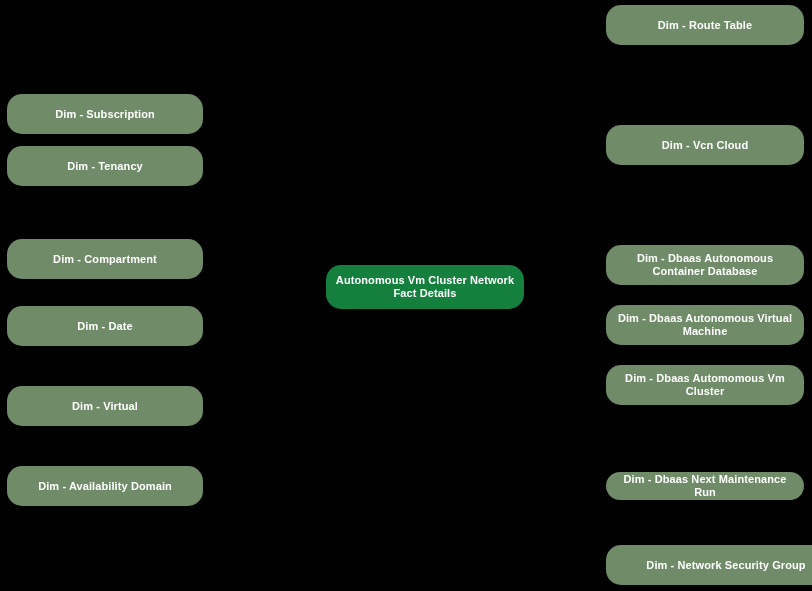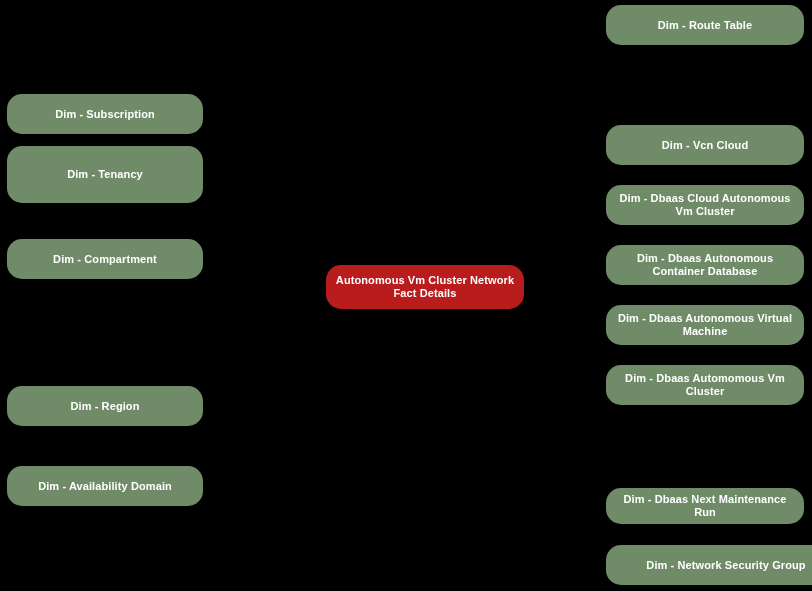--- a/index.html
+++ b/index.html
@@ -29,70 +29,70 @@
     font-weight: bold;
     line-height: 13px;
     letter-spacing: 0.1px;
     padding: 2px 6px;
     -webkit-font-smoothing: antialiased;
   }
   .node-dim {
     background: #6f8b68;
   }
   .node-fact {
-    background: #b91c1c;
+    background: #15803d;
   }
   .node-label {
     display: block;
     width: 100%;
   }
 </style>
 </head>
 <body>
 
 <div id="canvas">
 
   <div class="node node-dim" style="left:7px; top:66px; width:196px; height:40px;margin-top:28px;">
     <span class="node-label">Dim - Subscription</span>
   </div>
-  <div class="node node-dim" style="left:7px; top:146px; width:196px; height:57px;">
+  <div class="node node-dim" style="left:7px; top:146px; width:196px; height:40px;">
     <span class="node-label">Dim - Tenancy</span>
   </div>
   <div class="node node-dim" style="left:7px; top:226px; width:196px; height:40px;margin-top:13px;">
     <span class="node-label">Dim - Compartment</span>
   </div>
+  <div class="node node-dim" style="left:7px; top:306px; width:196px; height:40px;">
+    <span class="node-label">Dim - Date</span>
+  </div>
   <div class="node node-dim" style="left:7px; top:386px; width:196px; height:40px;">
-    <span class="node-label">Dim - Region</span>
+    <span class="node-label">Dim - Virtual</span>
   </div>
   <div class="node node-dim" style="left:7px; top:466px; width:196px; height:40px;">
     <span class="node-label">Dim - Availability Domain</span>
   </div>
 
   <div class="node node-fact" style="left:326px; top:265px; width:198px; height:44px;">
     <span class="node-label">Autonomous Vm Cluster Network Fact Details</span>
   </div>
 
   <div class="node node-dim" style="left:606px; top:5px; width:198px; height:40px;">
     <span class="node-label">Dim - Route Table</span>
   </div>
   <div class="node node-dim" style="left:606px; top:125px; width:198px; height:40px;">
     <span class="node-label">Dim - Vcn Cloud</span>
   </div>
-  <div class="node node-dim" style="left:606px; top:185px; width:198px; height:40px;">
-    <span class="node-label">Dim - Dbaas Cloud Autonomous Vm Cluster</span>
-  </div>
   <div class="node node-dim" style="left:606px; top:245px; width:198px; height:40px;">
     <span class="node-label">Dim - Dbaas Autonomous Container Database</span>
   </div>
   <div class="node node-dim" style="left:606px; top:305px; width:198px; height:40px;">
     <span class="node-label">Dim - Dbaas Autonomous Virtual Machine</span>
   </div>
   <div class="node node-dim" style="left:606px; top:365px; width:198px; height:40px;">
     <span class="node-label">Dim - Dbaas Automomous Vm Cluster</span>
   </div>
-  <div class="node node-dim" style="left:606px; top:488px; width:198px; height:36px;">
+  <div class="node node-dim" style="left:606px; top:472px; width:198px; height:28px;">
     <span class="node-label">Dim - Dbaas Next Maintenance Run</span>
   </div>
   <div class="node node-dim" style="left:606px; top:545px; width:240px; height:40px;">
     <span class="node-label">Dim - Network Security Group</span>
   </div>
 
 </div>
 
 </body></html>

